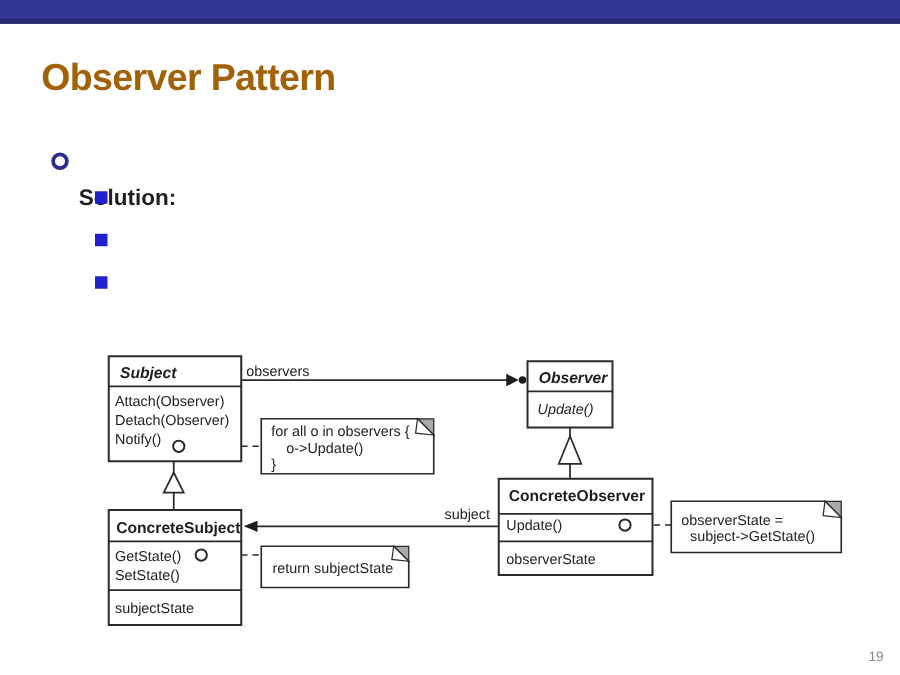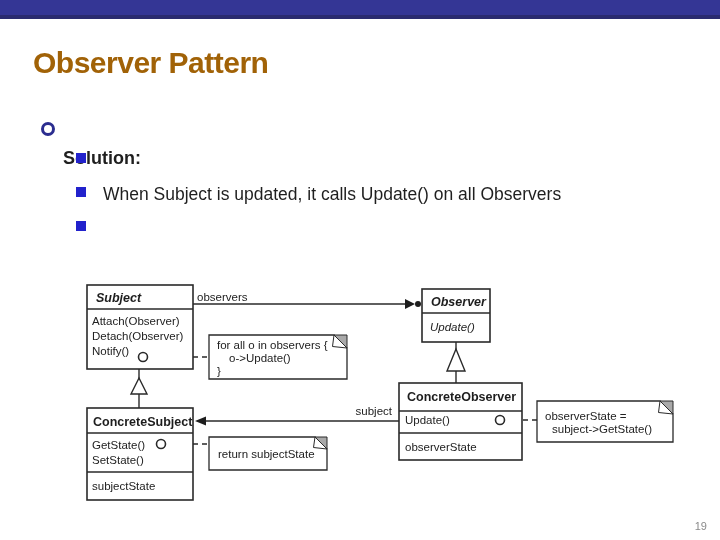--- a/index.html
+++ b/index.html
@@ -40,21 +40,21 @@
 <div class="top-bar"></div>
 
 <div class="slide-title">Observer Pattern</div>
 
 <div class="solution-row">
   <span class="ring-bullet"></span>
   <span class="solution-label">Solution:</span>
 </div>
 
 <div class="sub-bullet sb1"><span class="sq"></span></div>
-<div class="sub-bullet sb2"><span class="sq"></span><span>When Subject is updated, it calls Update() on all Observers</span></div>
+<div class="sub-bullet sb2"><span class="sq"></span></div>
 <div class="sub-bullet sb3"><span class="sq"></span></div>
 
 <svg class="diagram-svg" width="720" height="540" viewBox="0 0 720 540">
 
   <g>
     <line class="ln" x1="193" y1="304" x2="406" y2="304"></line>
     <polygon class="tri-solid" points="405,299 405,309 415,304"></polygon>
     <circle class="tri-solid" cx="418" cy="304" r="3"></circle>
     <text class="d-txt" x="197" y="301">observers</text>
   </g>

